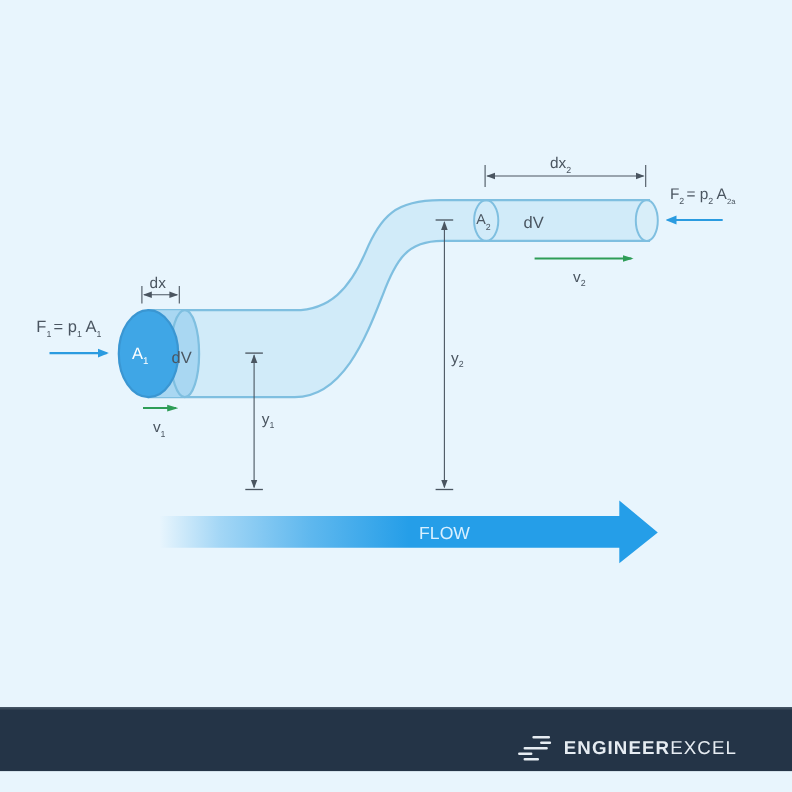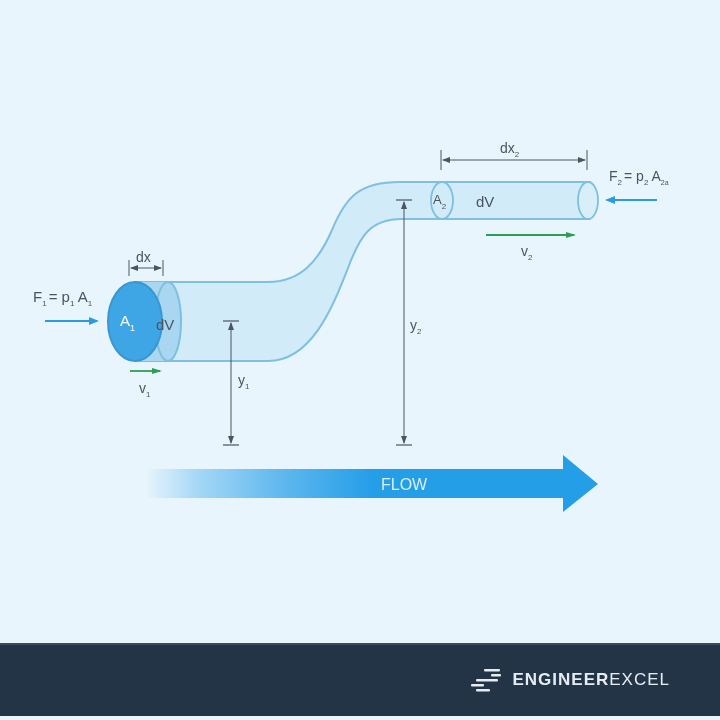--- a/index.html
+++ b/index.html
@@ -1,19 +1,19 @@
 <!DOCTYPE html>
 <html><head>
 <meta charset="utf-8">
 <style>
   html, body { margin: 0; padding: 0; }
   body { width: 720px; height: 720px; position: relative; overflow: hidden; background: #e8f5fd; font-family: "Liberation Sans", sans-serif; }
   .canvas { position: absolute; left: 0; top: 0; width: 720px; height: 643px; background: #e8f5fd; }
   svg text { font-family: "Liberation Sans", sans-serif; }
-  .footer { position: absolute; left: 0; top: 643px; width: 720px; height: 73px; background: #243447; border-top: 2px solid #3a4a5a; box-sizing: border-box; text-align: right; }
+  .footer { position: absolute; left: 0; top: 643px; width: 720px; height: 58px; background: #243447; border-top: 2px solid #3a4a5a; box-sizing: border-box; text-align: right; }
   .brand { position: absolute; right: 50px; top: 22px; display: flex; align-items: center; gap: 8px; }
   .brand-text { color: #e6ecf2; font-size: 17px; letter-spacing: 1px; font-family: "Liberation Sans", sans-serif; }
   .brand-text b { font-weight: 700; }
   .brand-text span { font-weight: 400; }
 </style>
 </head>
 <body>
 
 <div class="canvas">
 <svg width="720" height="643" viewBox="0 0 720 643">

